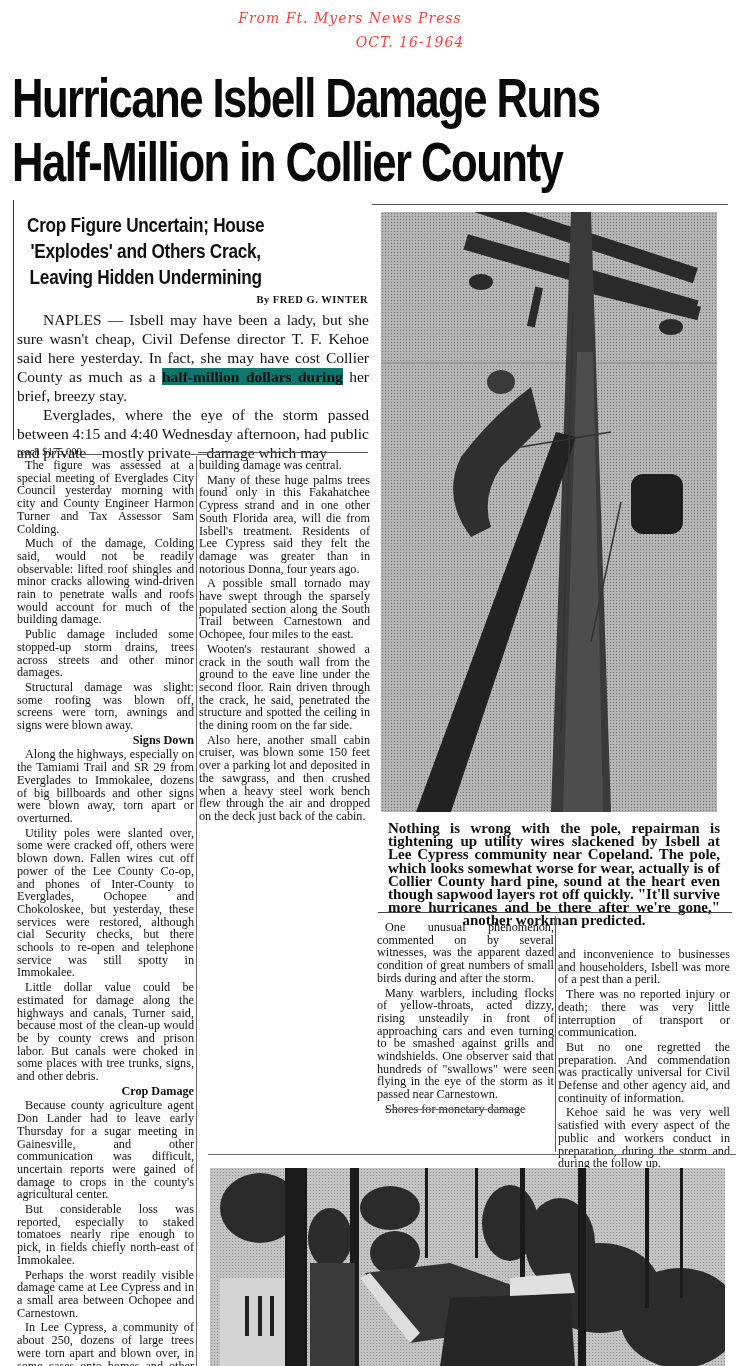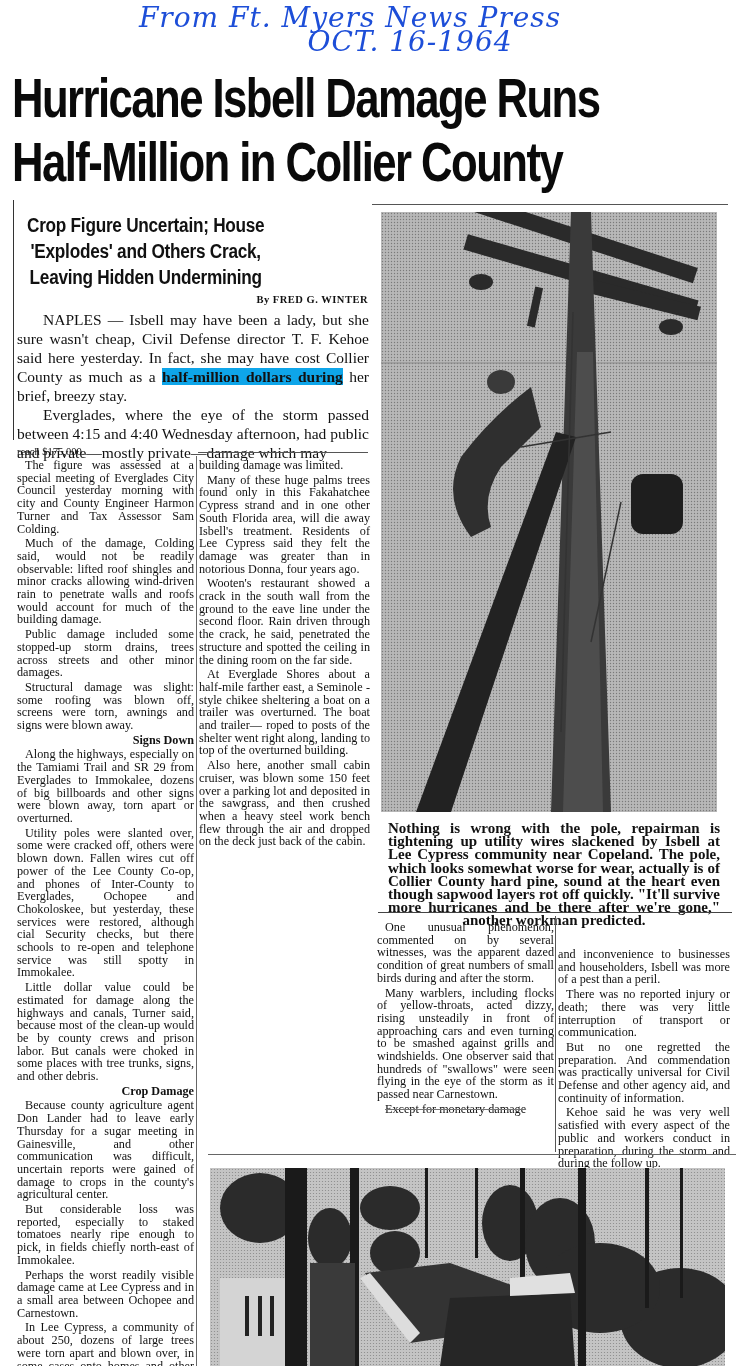--- a/index.html
+++ b/index.html
@@ -1,24 +1,24 @@
 <!DOCTYPE html>
 <html><head>
   <meta charset="utf-8">
   <style>
     html, body { margin: 0; padding: 0; background: #ffffff; }
     body { width: 736px; height: 1366px; position: relative; overflow: hidden; color: #111; font-family: "DejaVu Serif", serif; }
     .abs { position: absolute; }
-    .handwriting { font-family: "DejaVu Serif", serif; font-style: italic; font-size: 28px; color: #1d4ed8; text-align: center; line-height: 24px; letter-spacing: 1px; }
+    .handwriting { font-family: "DejaVu Serif", serif; font-style: italic; font-size: 14px; color: #ef4444; text-align: center; line-height: 24px; letter-spacing: 1px; }
     .headline { font-family: "Liberation Sans", sans-serif; font-weight: bold; font-size: 56px; line-height: 64px; letter-spacing: -2px; transform: scaleX(0.78); transform-origin: left top; white-space: nowrap; color: #0a0a0a; }
     .subhead { font-family: "Liberation Sans", sans-serif; font-weight: bold; font-size: 20px; line-height: 26px; letter-spacing: -0.3px; transform: scaleX(0.86); transform-origin: left top; white-space: nowrap; }
     .byline { font-family: "Liberation Serif", serif; font-weight: bold; font-size: 10.5px; letter-spacing: 0.5px; text-align: center; }
     .lead { font-family: "Liberation Serif", serif; font-size: 15.5px; line-height: 19px; text-align: justify; }
     .lead p { margin: 0; text-indent: 26px; }
-    .lead .hl { font-weight: bold; background: #0ea5e9; }
+    .lead .hl { font-weight: bold; background: #0f766e; }
     .col { font-family: "Liberation Serif", serif; font-size: 12.2px; line-height: 12.7px; text-align: justify; hyphens: manual; }
     .col p { margin: 0 0 2px 0; text-indent: 8px; }
     .col p.noindent { text-indent: 0; }
     .col .sect { text-align: right; font-weight: bold; text-indent: 0; margin: 1px 0 2px 0; }
     .small-reach { font-family: "Liberation Serif", serif; font-size: 10.5px; }
     .vrule { position: absolute; width: 1px; background: #333; }
     .hrule { position: absolute; height: 1px; background: #555; }
     .photo { position: absolute; overflow: hidden; background: #9a9a9a; }
     .caption { font-family: "Liberation Serif", serif; font-weight: bold; font-size: 15px; line-height: 13.2px; text-align: justify; text-align-last: center; }
   </style>
@@ -65,24 +65,24 @@
   <p class="sect">Crop Damage</p>
   <p>Because county agriculture agent Don Lander had to leave early Thursday for a sugar meeting in Gainesville, and other communication was difficult, uncertain reports were gained of damage to crops in the county's agricultural center.</p>
   <p>But considerable loss was reported, especially to staked tomatoes nearly ripe enough to pick, in fields chiefly north-east of Immokalee.</p>
   <p>Perhaps the worst readily visible damage came at Lee Cypress and in a small area between Ochopee and Carnestown.</p>
   <p>In Lee Cypress, a community of about 250, dozens of large trees were torn apart and blown over, in some cases onto homes and other buildings. Surprisingly,</p>
 </div>
 
 <div class="vrule" style="left:196px; top:456px; height:910px; background:#666;"></div>
 
 <div class="abs col" style="left:199px; top:459px; width:171px;">
-  <p class="noindent">building damage was limited.</p>
-  <p>Many of these huge palms trees found only in this Fakahatchee Cypress strand and in one other South Florida area, will die away Isbell's treatment. Residents of Lee Cypress said they felt the damage was greater than in notorious Donna, four years ago.</p>
+  <p class="noindent">building damage was central.</p>
+  <p>Many of these huge palms trees found only in this Fakahatchee Cypress strand and in one other South Florida area, will die from Isbell's treatment. Residents of Lee Cypress said they felt the damage was greater than in notorious Donna, four years ago.</p>
+  <p>A possible small tornado may have swept through the sparsely populated section along the South Trail between Carnestown and Ochopee, four miles to the east.</p>
   <p>Wooten's restaurant showed a crack in the south wall from the ground to the eave line under the second floor. Rain driven through the crack, he said, penetrated the structure and spotted the ceiling in the dining room on the far side.</p>
-  <p>At Everglade Shores about a half-mile farther east, a Seminole - style chikee sheltering a boat on a trailer was overturned. The boat and trailer— roped to posts of the shelter went right along, landing to top of the overturned building.</p>
   <p>Also here, another small cabin cruiser, was blown some 150 feet over a parking lot and deposited in the sawgrass, and then crushed when a heavy steel work bench flew through the air and dropped on the deck just back of the cabin.</p>
 </div>
 
 <div class="hrule" style="left:372px; top:204px; width:356px;"></div>
 
 <div class="photo" style="left:381px; top:212px; width:336px; height:600px;">
   <svg width="336" height="600" viewBox="0 0 336 600">
     <defs>
       <pattern id="halftone" width="3" height="3" patternUnits="userSpaceOnUse">
         <rect width="3" height="3" fill="#b8b8b8"></rect>
@@ -119,21 +119,21 @@
   </svg>
 </div>
 
 <div class="abs caption" style="left:388px; top:822px; width:332px;">Nothing is wrong with the pole, repairman is tightening up utility wires slackened by Isbell at Lee Cypress community near Copeland. The pole, which looks somewhat worse for wear, actually is of Collier County hard pine, sound at the heart even though sapwood layers rot off quickly. "It'll survive more hurricanes and be there after we're gone," another workman predicted.</div>
 
 <div class="hrule" style="left:378px; top:912px; width:354px; background:#444;"></div>
 
 <div class="abs col" style="left:377px; top:921px; width:177px;">
   <p>One unusual phenomenon, commented on by several witnesses, was the apparent dazed condition of great numbers of small birds during and after the storm.</p>
   <p>Many warblers, including flocks of yellow-throats, acted dizzy, rising unsteadily in front of approaching cars and even turning to be smashed against grills and windshields. One observer said that hundreds of "swallows" were seen flying in the eye of the storm as it passed near Carnestown.</p>
-  <p style="text-decoration: line-through; text-decoration-color:#777;">Except for monetary damage</p>
+  <p style="text-decoration: line-through; text-decoration-color:#777;">Shores for monetary damage</p>
 </div>
 
 <div class="vrule" style="left:555px; top:916px; height:236px; background:#555;"></div>
 
 <div class="abs col" style="left:558px; top:921px; width:172px;margin-top:27px;">
   <p class="noindent">and inconvenience to businesses and householders, Isbell was more of a pest than a peril.</p>
   <p>There was no reported injury or death; there was very little interruption of transport or communication.</p>
   <p>But no one regretted the preparation. And commendation was practically universal for Civil Defense and other agency aid, and continuity of information.</p>
   <p>Kehoe said he was very well satisfied with every aspect of the public and workers conduct in preparation, during the storm and during the follow up.</p>
 </div>

